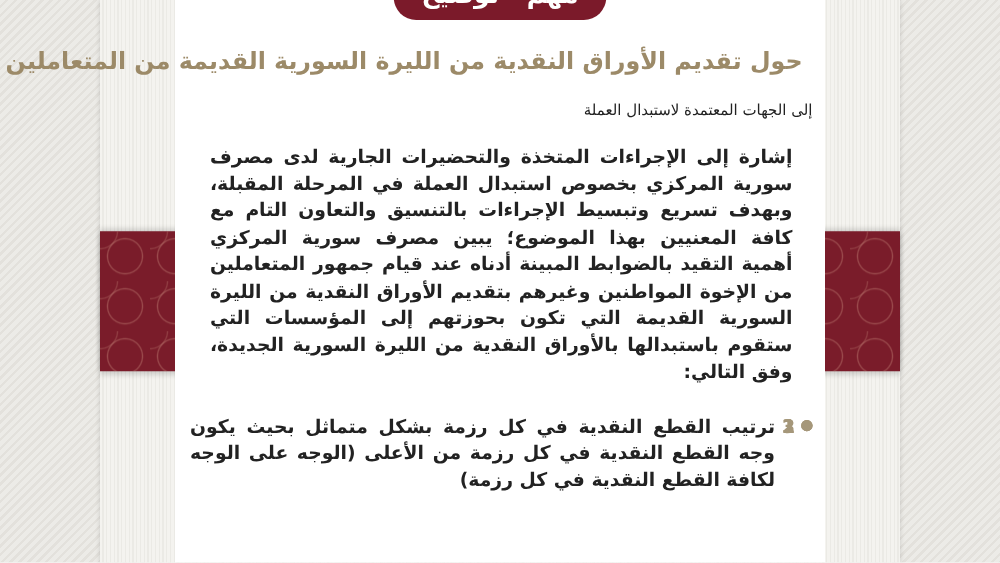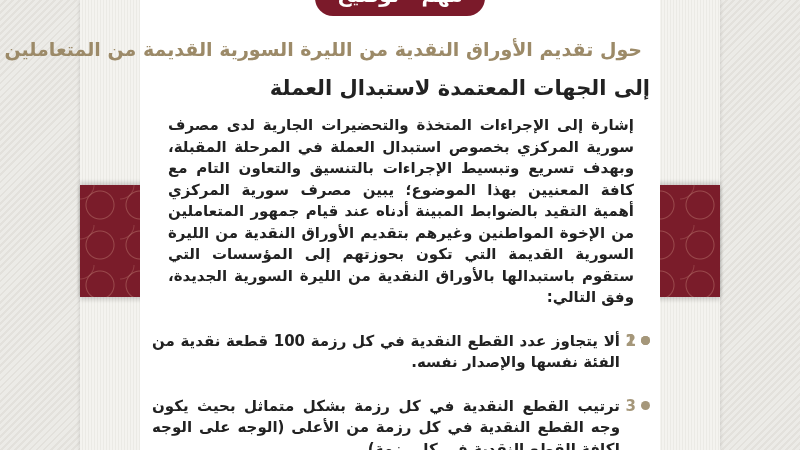--- a/index.html
+++ b/index.html
@@ -42,21 +42,21 @@
   .doc {
     position:absolute; left:152px; top:38px; width:498px;
     direction:rtl; text-align:right; color:#222;
   }
   .title {
     color:#9c8a68; font-size:19px; font-weight:bold;
     text-align:center; margin:0 0 18px 0; padding-right:8px;
     white-space:nowrap;
   }
   .addressee {
-    font-size:21px; font-weight:bold; line-height:21px; margin:0;
+    font-size:12px; font-weight:normal; line-height:21px; margin:0;
   }
   .intro {
     font-size:15px; font-weight:bold; line-height:21.5px; margin:16px;
     text-align:justify; text-align-last:right;
   }
   ol.items { list-style:none; padding:0; margin:22px 0 0 0; }
   ol.items li {
     position:relative; padding-right:30px; font-size:15px; font-weight:bold;
     line-height:21.5px; margin-bottom:22px; text-align:justify; text-align-last:right;
   }
@@ -87,21 +87,20 @@
   <p class="intro">إشارة إلى الإجراءات المتخذة والتحضيرات الجارية لدى مصرف سورية المركزي بخصوص استبدال العملة في المرحلة المقبلة، وبهدف تسريع وتبسيط الإجراءات بالتنسيق والتعاون التام مع كافة المعنيين بهذا الموضوع؛ يبين مصرف سورية المركزي أهمية التقيد بالضوابط المبينة أدناه عند قيام جمهور المتعاملين من الإخوة المواطنين وغيرهم بتقديم الأوراق النقدية من الليرة السورية القديمة التي تكون بحوزتهم إلى المؤسسات التي ستقوم باستبدالها بالأوراق النقدية من الليرة السورية الجديدة، وفق التالي:</p>
 
   <ol class="items">
     <li>
       <span class="bullet"></span>
       <span class="num">1</span>
     </li>
     <li>
       <span class="bullet"></span>
       <span class="num">2</span>
-      <span>ألا يتجاوز عدد القطع النقدية في كل رزمة 100 قطعة نقدية من الفئة نفسها والإصدار نفسه.</span>
     </li>
     <li>
       <span class="bullet"></span>
       <span class="num">3</span>
       <span>ترتيب القطع النقدية في كل رزمة بشكل متماثل بحيث يكون وجه القطع النقدية في كل رزمة من الأعلى (الوجه على الوجه لكافة القطع النقدية في كل رزمة)</span>
     </li>
 
   </ol>
 </div>
 

